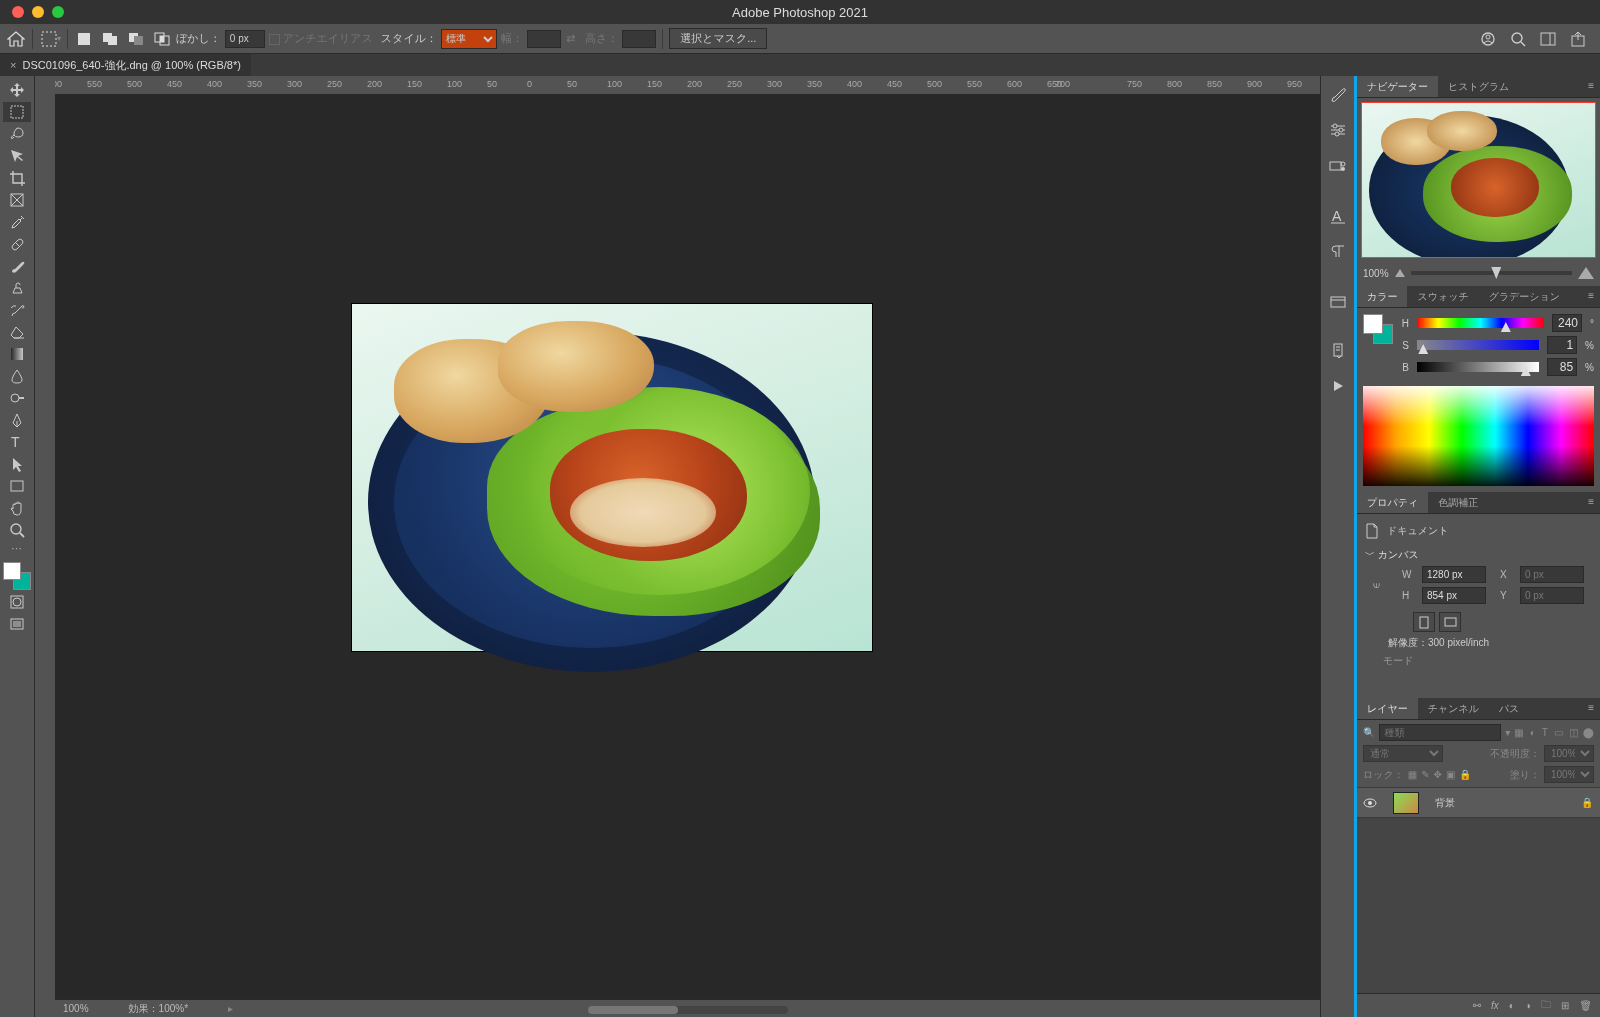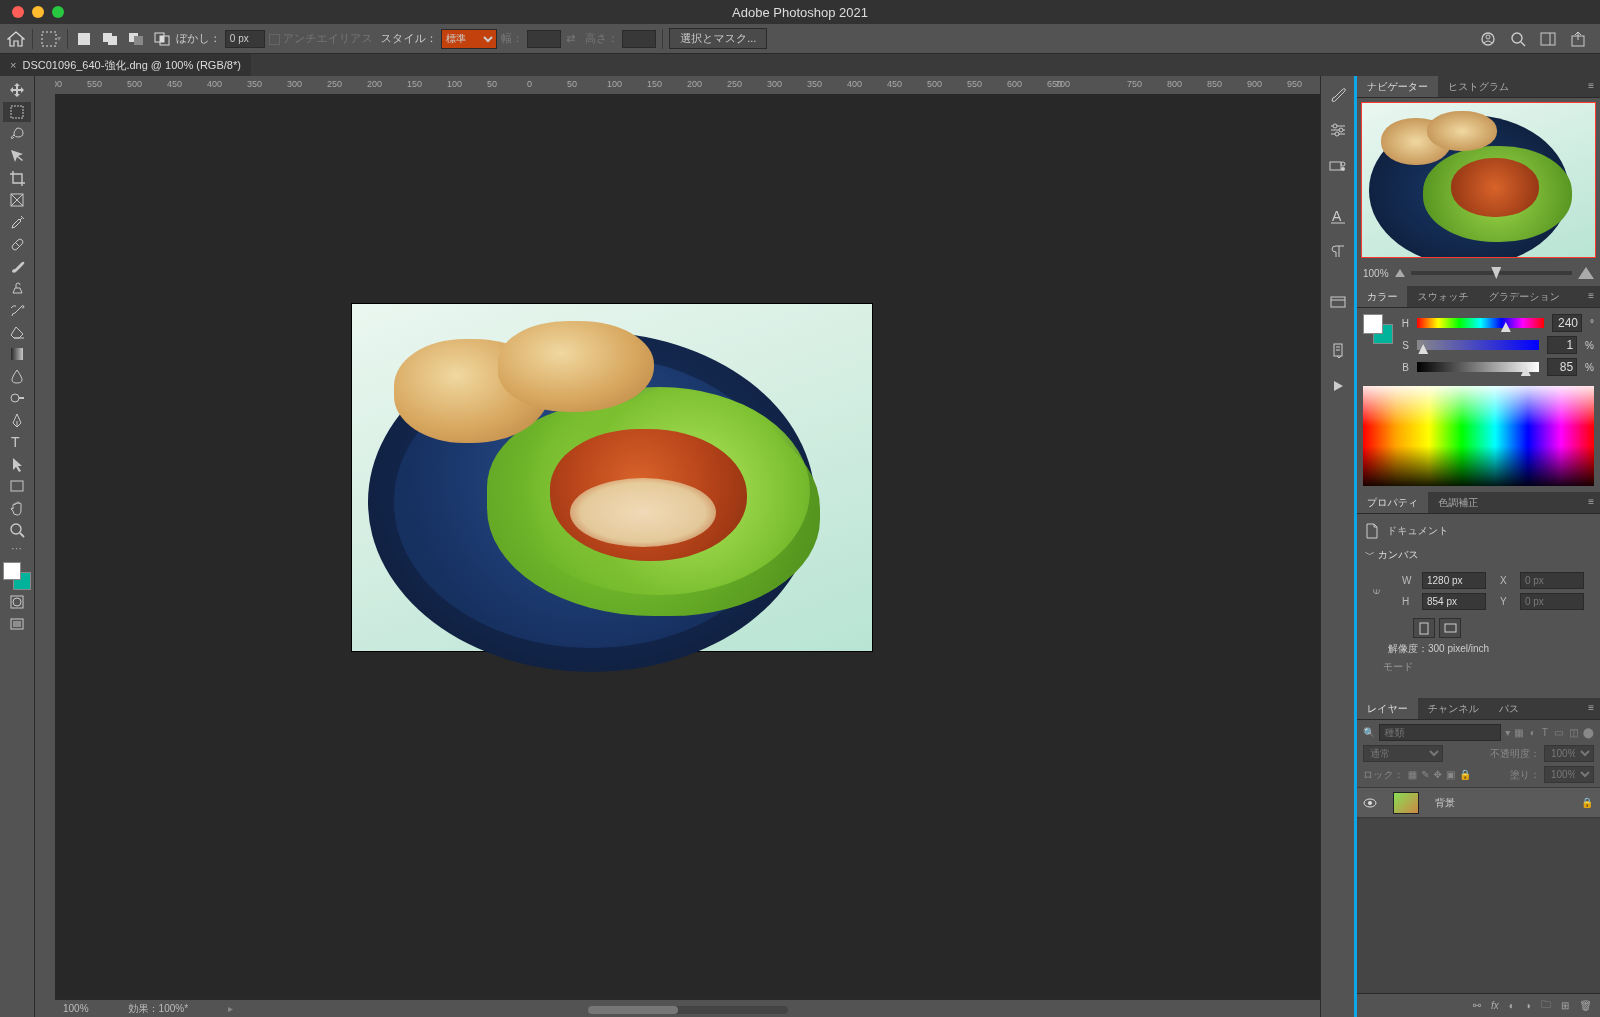--- a/index.html
+++ b/index.html
@@ -77,21 +77,21 @@
 .swatch-lg .fg { position:absolute;top:0;left:0;width:20px;height:20px;border:1px solid #888;}
 .swatch-lg .bg { position:absolute;bottom:0;right:0;width:20px;height:20px;border:1px solid #888;}
 .spectrum { height:100px; margin:6px 0 0 0; background:
   linear-gradient(to right, red,orange,yellow,lime,cyan,blue,magenta,red);
   position:relative;}
 .spectrum::before { content:""; position:absolute; inset:0; background:linear-gradient(to bottom, rgba(255,255,255,.9),transparent 40%,transparent 60%,rgba(0,0,0,.9)); }
 
 .props { padding:4px 8px; color:#ccc; }
 .props .hdr { display:flex; align-items:center; gap:8px; padding:5px 0;}
 .props .sect { padding:4px 0; }
-.props .sect .t { color:#ddd; margin-bottom:6px; cursor:pointer; }
+.props .sect .t { color:#ddd; cursor:pointer; }
 .props .row { display:flex; align-items:center; gap:6px; margin:4px 0 4px 18px; }
 .props .row .l { width:14px; color:#bbb; }
 .props input { width:64px; background:#383838; border:1px solid #2a2a2a; color:#ddd; font-size:10px; padding:2px 4px; }
 .props input.dim { color:#777; }
 .props .iconbtn { width:22px;height:20px;background:#4a4a4a;border:1px solid #2f2f2f;display:inline-flex;align-items:center;justify-content:center;}
 
 .layers { flex:1; display:flex; flex-direction:column; }
 .layers .controls { padding:4px 6px; display:flex; flex-direction:column; gap:4px; border-bottom:1px solid #3a3a3a;}
 .layers .controls input[type=text] { flex:1; background:#383838; border:1px solid #2a2a2a; color:#aaa; font-size:10px; padding:2px 4px; }
 .layers .controls select { background:#383838; border:1px solid #2a2a2a; color:#888; font-size:10px; padding:1px 2px; }

